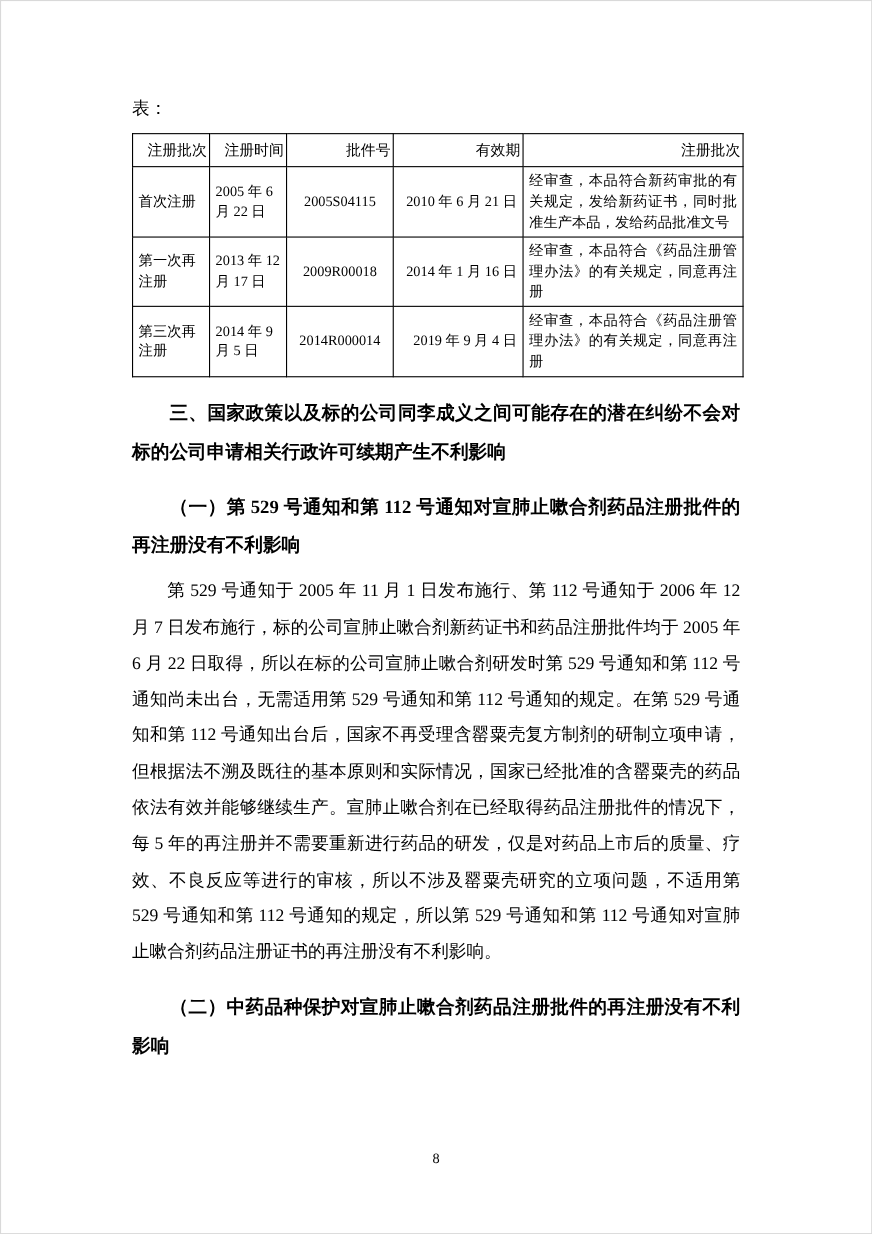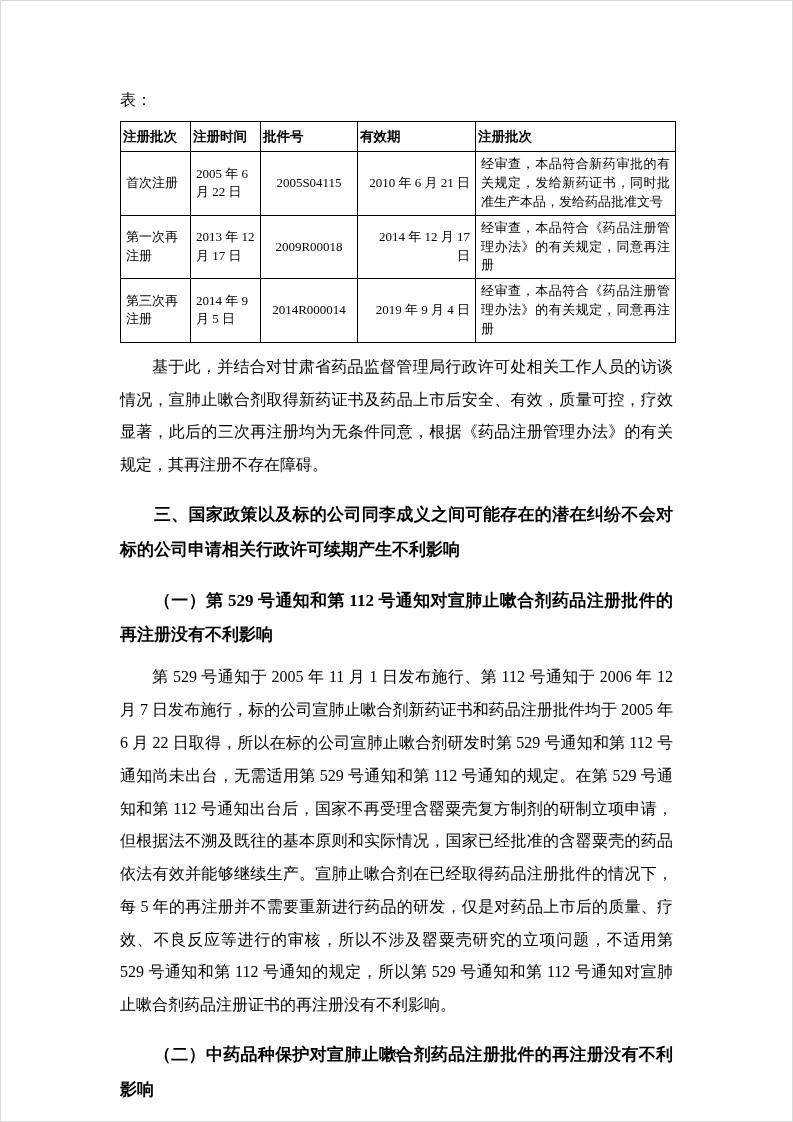--- a/index.html
+++ b/index.html
@@ -33,22 +33,22 @@
   }
   table.reg-table th,
   table.reg-table td {
     border: 1px solid #000;
     padding: 3px 5px;
     vertical-align: middle;
     line-height: 1.45;
     word-break: break-all;
   }
   table.reg-table th {
-    font-weight: bold;
-    text-align: left;
+    font-weight: normal;
+    text-align: right;
     font-size: 13.5px;
     padding: 5px 2px;
   }
   td.c-batch   { text-align: left; }
   td.c-time    { }
   td.c-number  { text-align: center; }
   td.c-valid   { text-align: right; }
   td.c-concl   { text-align: left; text-align: justify; }
   .body-para {
     font-size: 16px;
@@ -104,34 +104,33 @@
         <td class="c-batch">首次注册</td>
         <td class="c-time">2005 年 6 月 22 日</td>
         <td class="c-number">2005S04115</td>
         <td class="c-valid">2010 年 6 月 21 日</td>
         <td class="c-concl">经审查，本品符合新药审批的有关规定，发给新药证书，同时批准生产本品，发给药品批准文号</td>
       </tr>
       <tr>
         <td class="c-batch">第一次再注册</td>
         <td class="c-time">2013 年 12 月 17 日</td>
         <td class="c-number">2009R00018</td>
-        <td class="c-valid">2014 年 12 月 17 日</td>
+        <td class="c-valid">2014 年 1 月 16 日</td>
         <td class="c-concl">经审查，本品符合《药品注册管理办法》的有关规定，同意再注册</td>
       </tr>
       <tr>
         <td class="c-batch">第三次再注册</td>
         <td class="c-time">2014 年 9 月 5 日</td>
         <td class="c-number">2014R000014</td>
         <td class="c-valid">2019 年 9 月 4 日</td>
         <td class="c-concl">经审查，本品符合《药品注册管理办法》的有关规定，同意再注册</td>
       </tr>
     </tbody>
   </table>
 
-  <p class="body-para">基于此，并结合对甘肃省药品监督管理局行政许可处相关工作人员的访谈情况，宣肺止嗽合剂取得新药证书及药品上市后安全、有效，质量可控，疗效显著，此后的三次再注册均为无条件同意，根据《药品注册管理办法》的有关规定，其再注册不存在障碍。</p>
 
   <p class="heading">三、国家政策以及标的公司同李成义之间可能存在的潜在纠纷不会对标的公司申请相关行政许可续期产生不利影响</p>
 
   <p class="heading">（一）第 529 号通知和第 112 号通知对宣肺止嗽合剂药品注册批件的再注册没有不利影响</p>
 
   <p class="body-para">第 529 号通知于 2005 年 11 月 1 日发布施行、第 112 号通知于 2006 年 12 月 7 日发布施行，标的公司宣肺止嗽合剂新药证书和药品注册批件均于 2005 年 6 月 22 日取得，所以在标的公司宣肺止嗽合剂研发时第 529 号通知和第 112 号通知尚未出台，无需适用第 529 号通知和第 112 号通知的规定。在第 529 号通知和第 112 号通知出台后，国家不再受理含罂粟壳复方制剂的研制立项申请，但根据法不溯及既往的基本原则和实际情况，国家已经批准的含罂粟壳的药品依法有效并能够继续生产。宣肺止嗽合剂在已经取得药品注册批件的情况下，每 5 年的再注册并不需要重新进行药品的研发，仅是对药品上市后的质量、疗效、不良反应等进行的审核，所以不涉及罂粟壳研究的立项问题，不适用第 529 号通知和第 112 号通知的规定，所以第 529 号通知和第 112 号通知对宣肺止嗽合剂药品注册证书的再注册没有不利影响。</p>
 
   <p class="heading">（二）中药品种保护对宣肺止嗽合剂药品注册批件的再注册没有不利影响</p>
 
   <div class="page-number">8</div>

